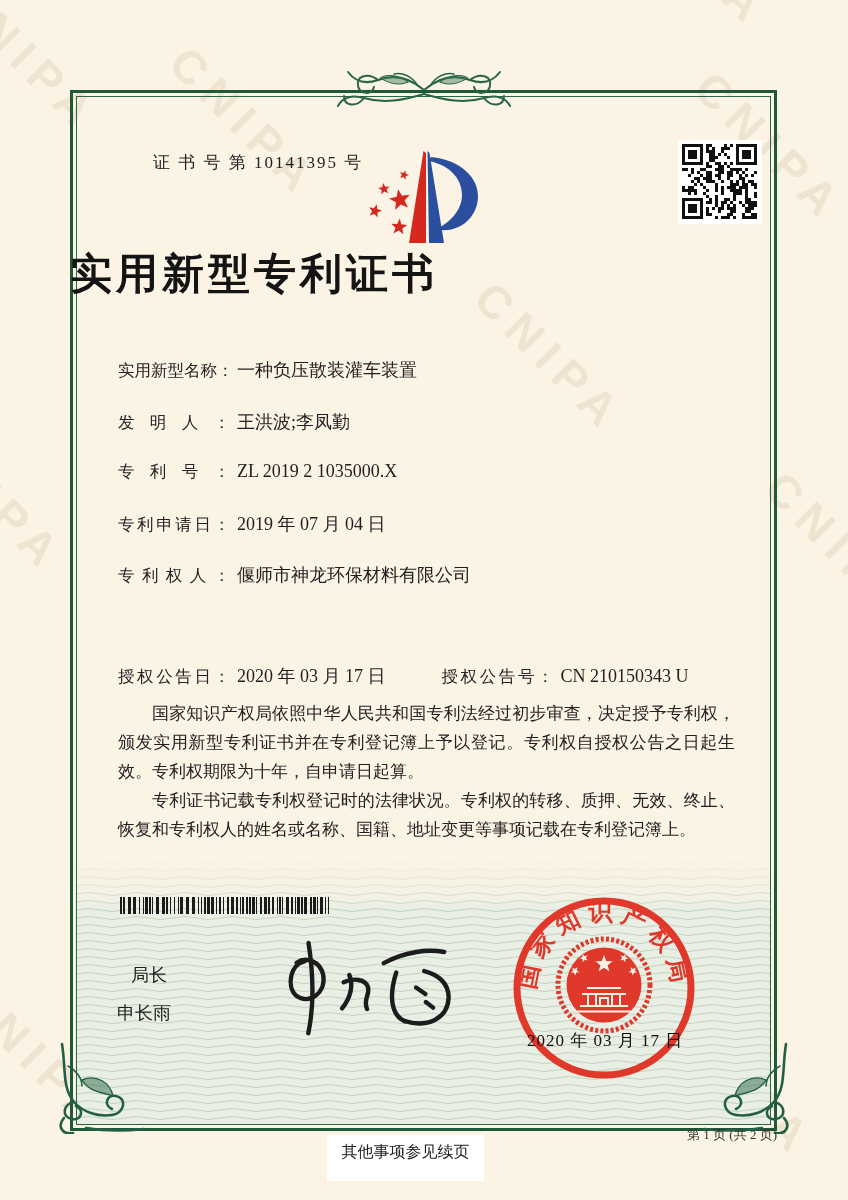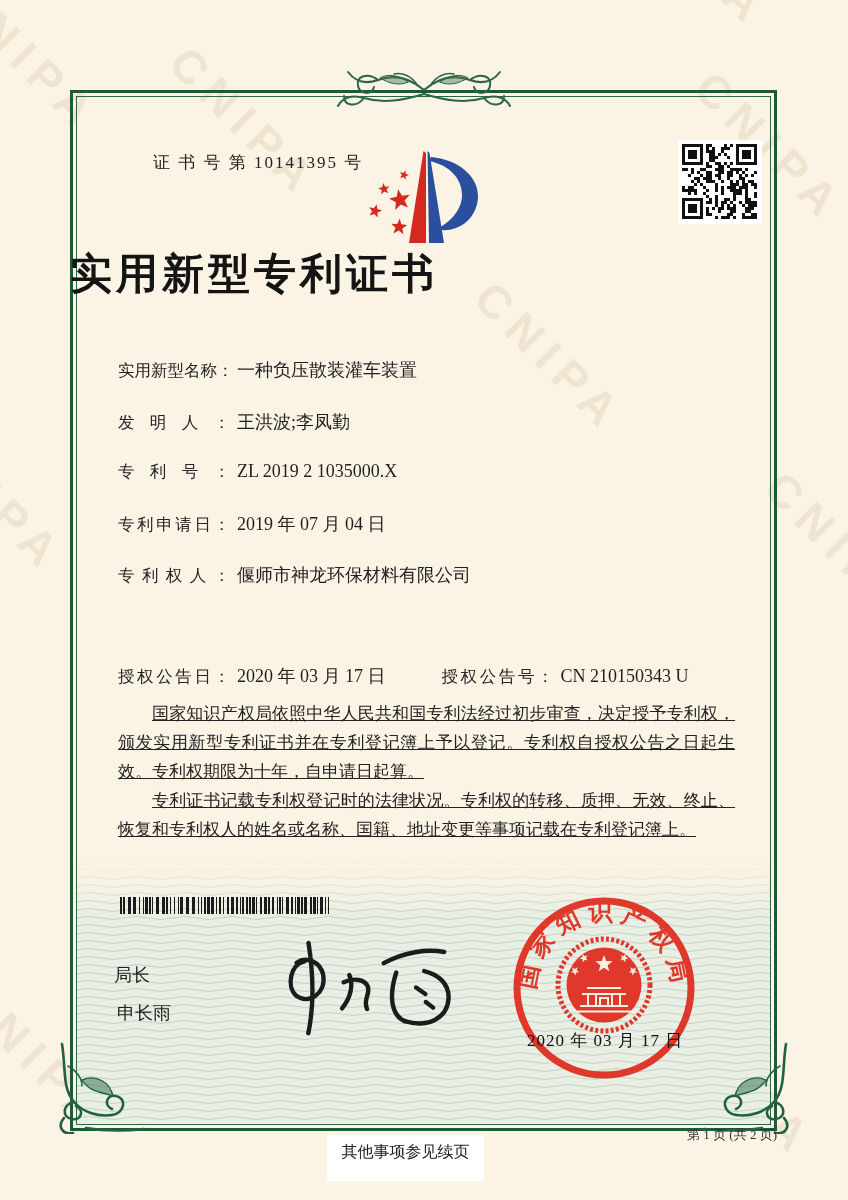--- a/index.html
+++ b/index.html
@@ -34,23 +34,23 @@
   #certno{left:118px; top:151px; font-size:17px; letter-spacing:2px; color:#1f1f1f;margin-left:35px;}
   #title{left:70px; top:251px; width:707px; text-align:left; font-size:42px;
     font-weight:700; letter-spacing:4px; color:#141414; line-height:46px;}
   .row{left:118px; white-space:nowrap; font-size:18px; color:#1f1f1f;}
   .lab{display:inline-block; width:112px; font-size:16.5px; text-align:justify;
     text-align-last:justify; color:#242424;}
   .val{margin-left:7px;}
   .g1{display:inline-block; width:319px;}
   #paras{left:118px; top:699px; width:617px; font-size:17px; line-height:29px;
     text-align:justify; color:#222;}
-  #paras p{margin:0; text-indent:2em;text-decoration:underline;}
+  #paras p{margin:0; text-indent:2em;}
   #barcode{left:120px; top:897px;}
-  #director-title{left:114px; top:963px; font:18px "Liberation Sans","DejaVu Sans",sans-serif; color:#222;}
+  #director-title{left:131px; top:963px; font:18px "Liberation Sans","DejaVu Sans",sans-serif; color:#222;}
   #director-name{left:117px; top:1001px; font:18px "Liberation Sans","DejaVu Sans",sans-serif; color:#222;}
   #signature{left:278px; top:928px; z-index:6;}
   #seal{left:504px; top:888px; z-index:5; opacity:.92;}
   #sealdate{left:527px; top:1029px; z-index:7; font-size:17px; letter-spacing:1px; color:#111;}
   #pageno{left:70px; top:1096px; width:707px; text-align:right; font-size:13px; color:#333;margin-top:30px;}
   #note{left:327px; top:1135px; width:157px; height:46px; background:#fff;
     text-align:center; line-height:34px; font-size:16px; color:#222; z-index:5;}
   #qrbox{left:678px; top:140px; width:84px; height:84px; background:#fff; z-index:5;}
   #qrbox svg{margin:4px;}
   #logo{left:357px; top:140px; z-index:5;}

